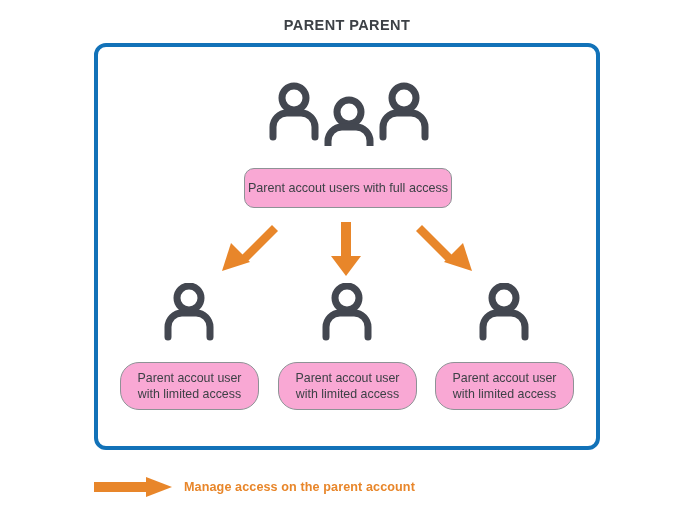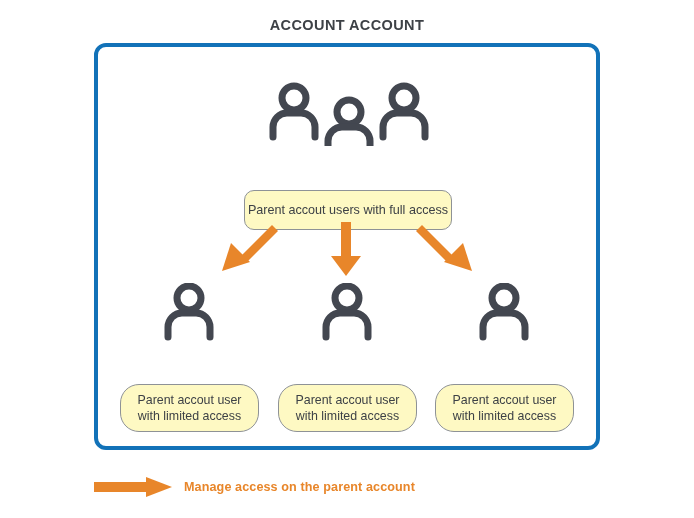--- a/index.html
+++ b/index.html
@@ -63,29 +63,28 @@
   .person-1 { left: 159px; top: 283px; }
   .person-2 { left: 317px; top: 283px; }
   .person-3 { left: 474px; top: 283px; }
 
   
   .label-box {
     position: absolute;
     box-sizing: border-box;
     border: 1.3px solid #8e9296;
     border-radius: 10px;
-    background: #fef9c3;
+    background: #f9a8d4;
     display: flex;
     align-items: center;
     justify-content: center;
     text-align: center;
     color: #3d4146;
     font-size: 12.4px;
     line-height: 16px;
-    margin-top: 22px;
   }
 
   .box-top {
     left: 244px;
     top: 168px;
     width: 208px;
     height: 40px;
     font-size: 12.6px;
   }
 
@@ -130,21 +129,21 @@
     font-weight: bold;
     color: #e8862a;
     letter-spacing: 0.1px;
   }
 </style>
 </head>
 <body>
 
 <div class="canvas">
 
-  <div class="diagram-title">ACCOUNT ACCOUNT</div>
+  <div class="diagram-title">PARENT PARENT</div>
 
   <div class="parent-container"></div>
 
   <div class="icon-group-top">
     <svg width="162" height="64" viewBox="0 0 162 64" xmlns="http://www.w3.org/2000/svg">
       <g fill="none" stroke="#434750" stroke-width="7" stroke-linecap="round">
 
         <circle cx="26" cy="16" r="12"></circle>
         <path d="M5 55 V45 a14 14 0 0 1 14 -14 h14 a14 14 0 0 1 14 14 V55" stroke-linejoin="round"></path>
 

